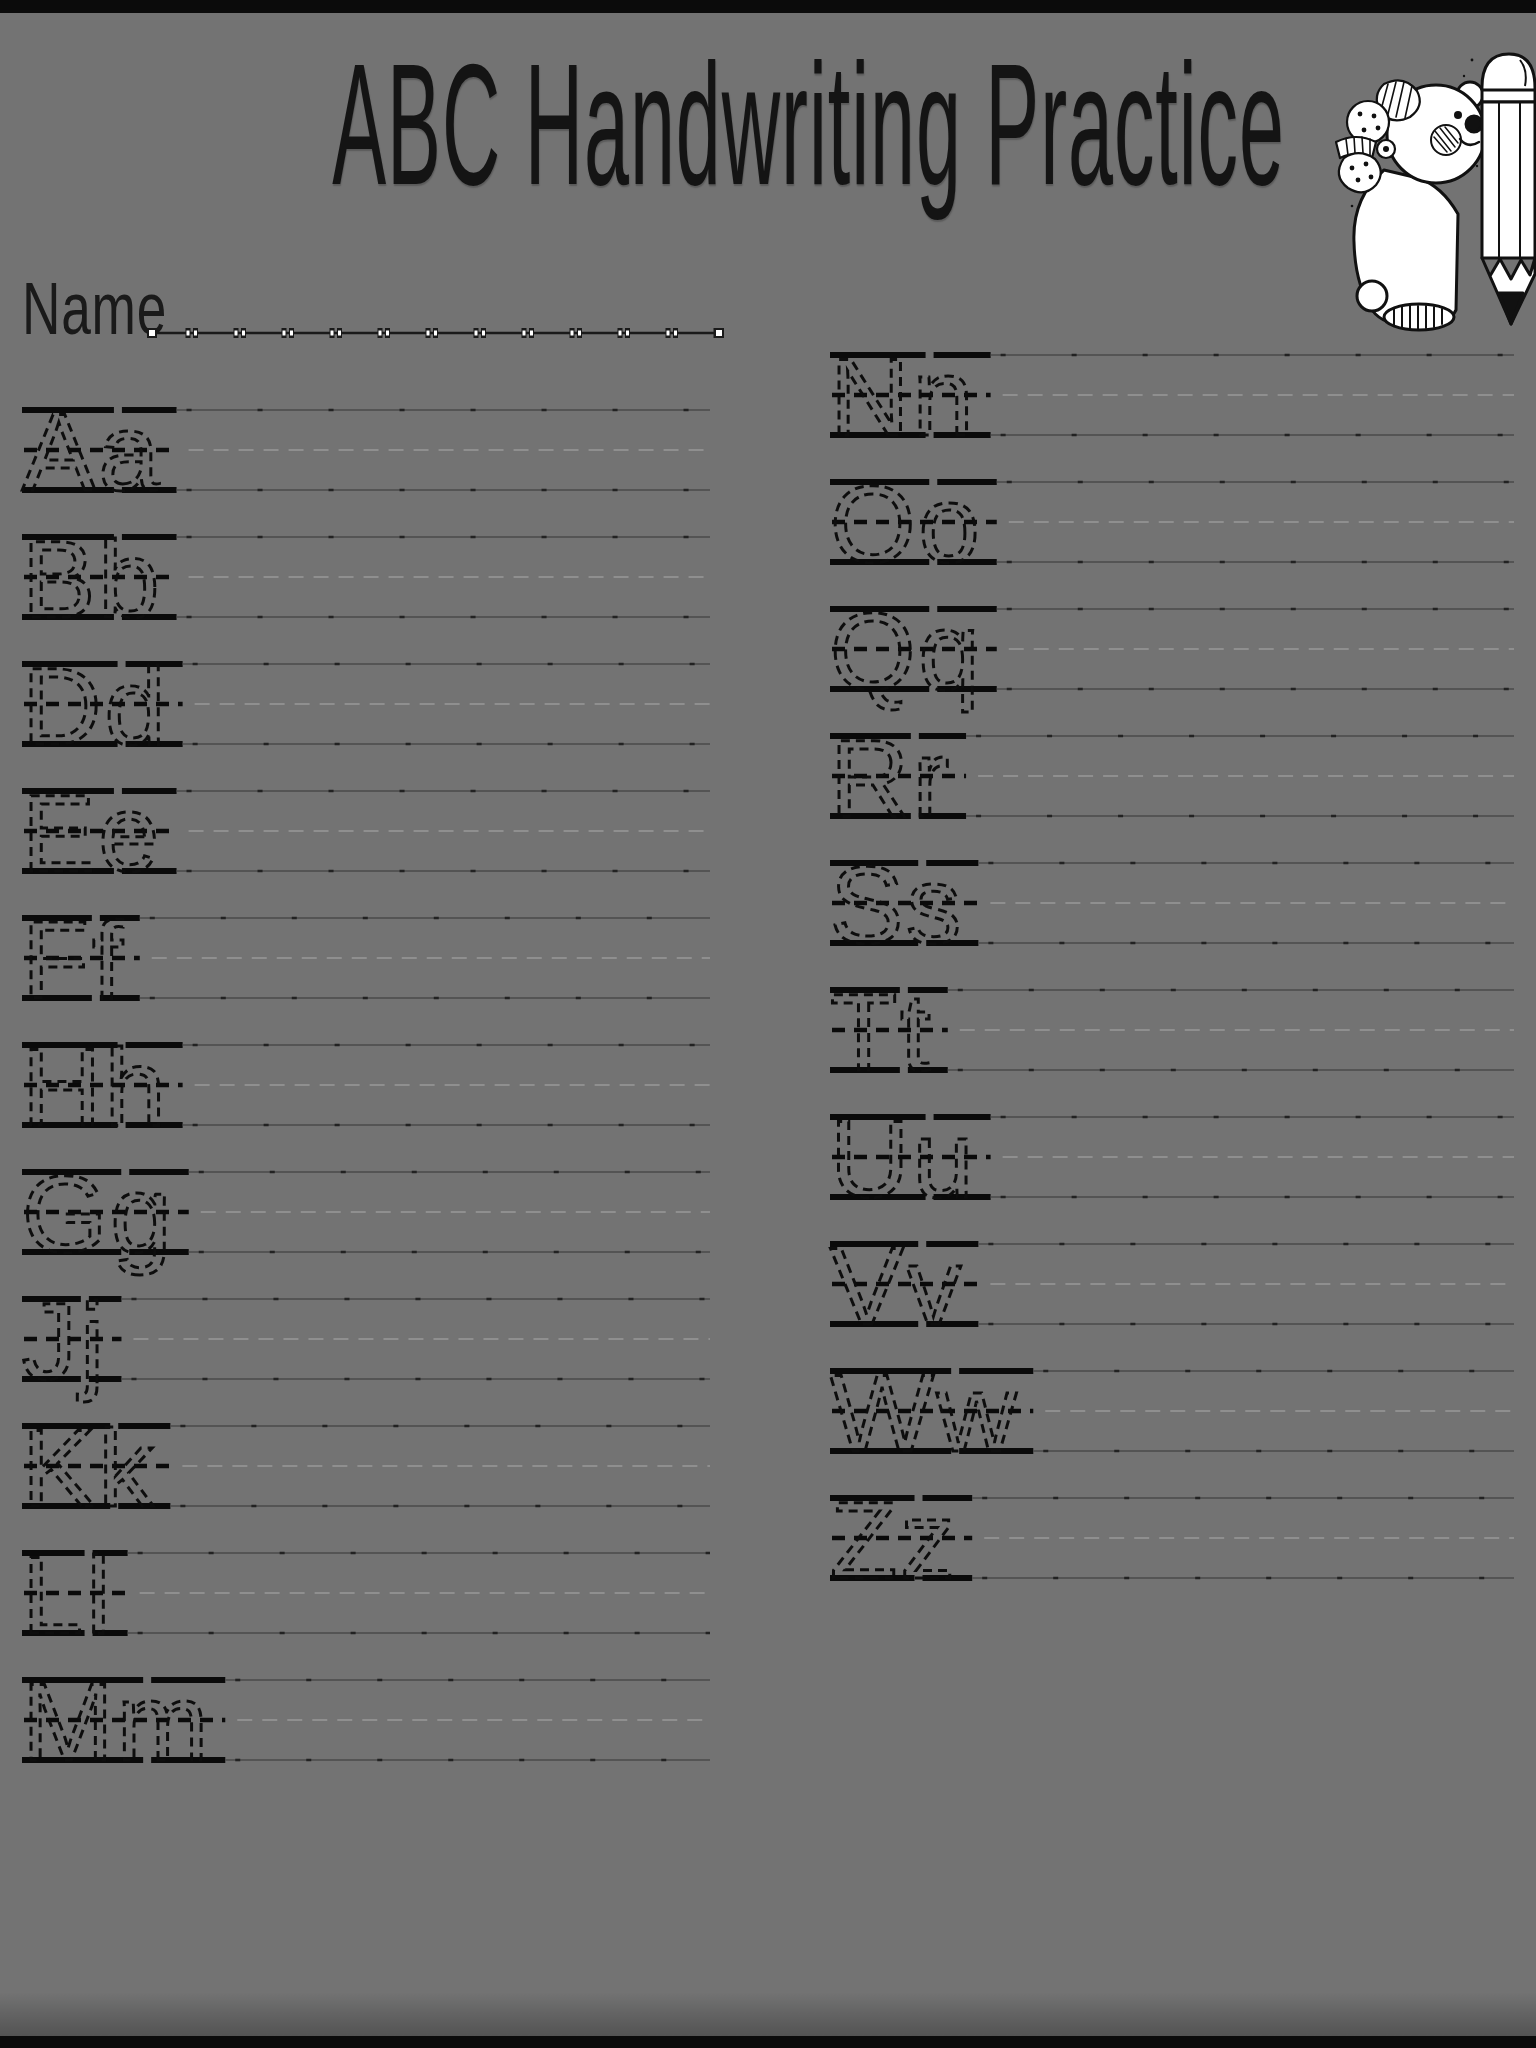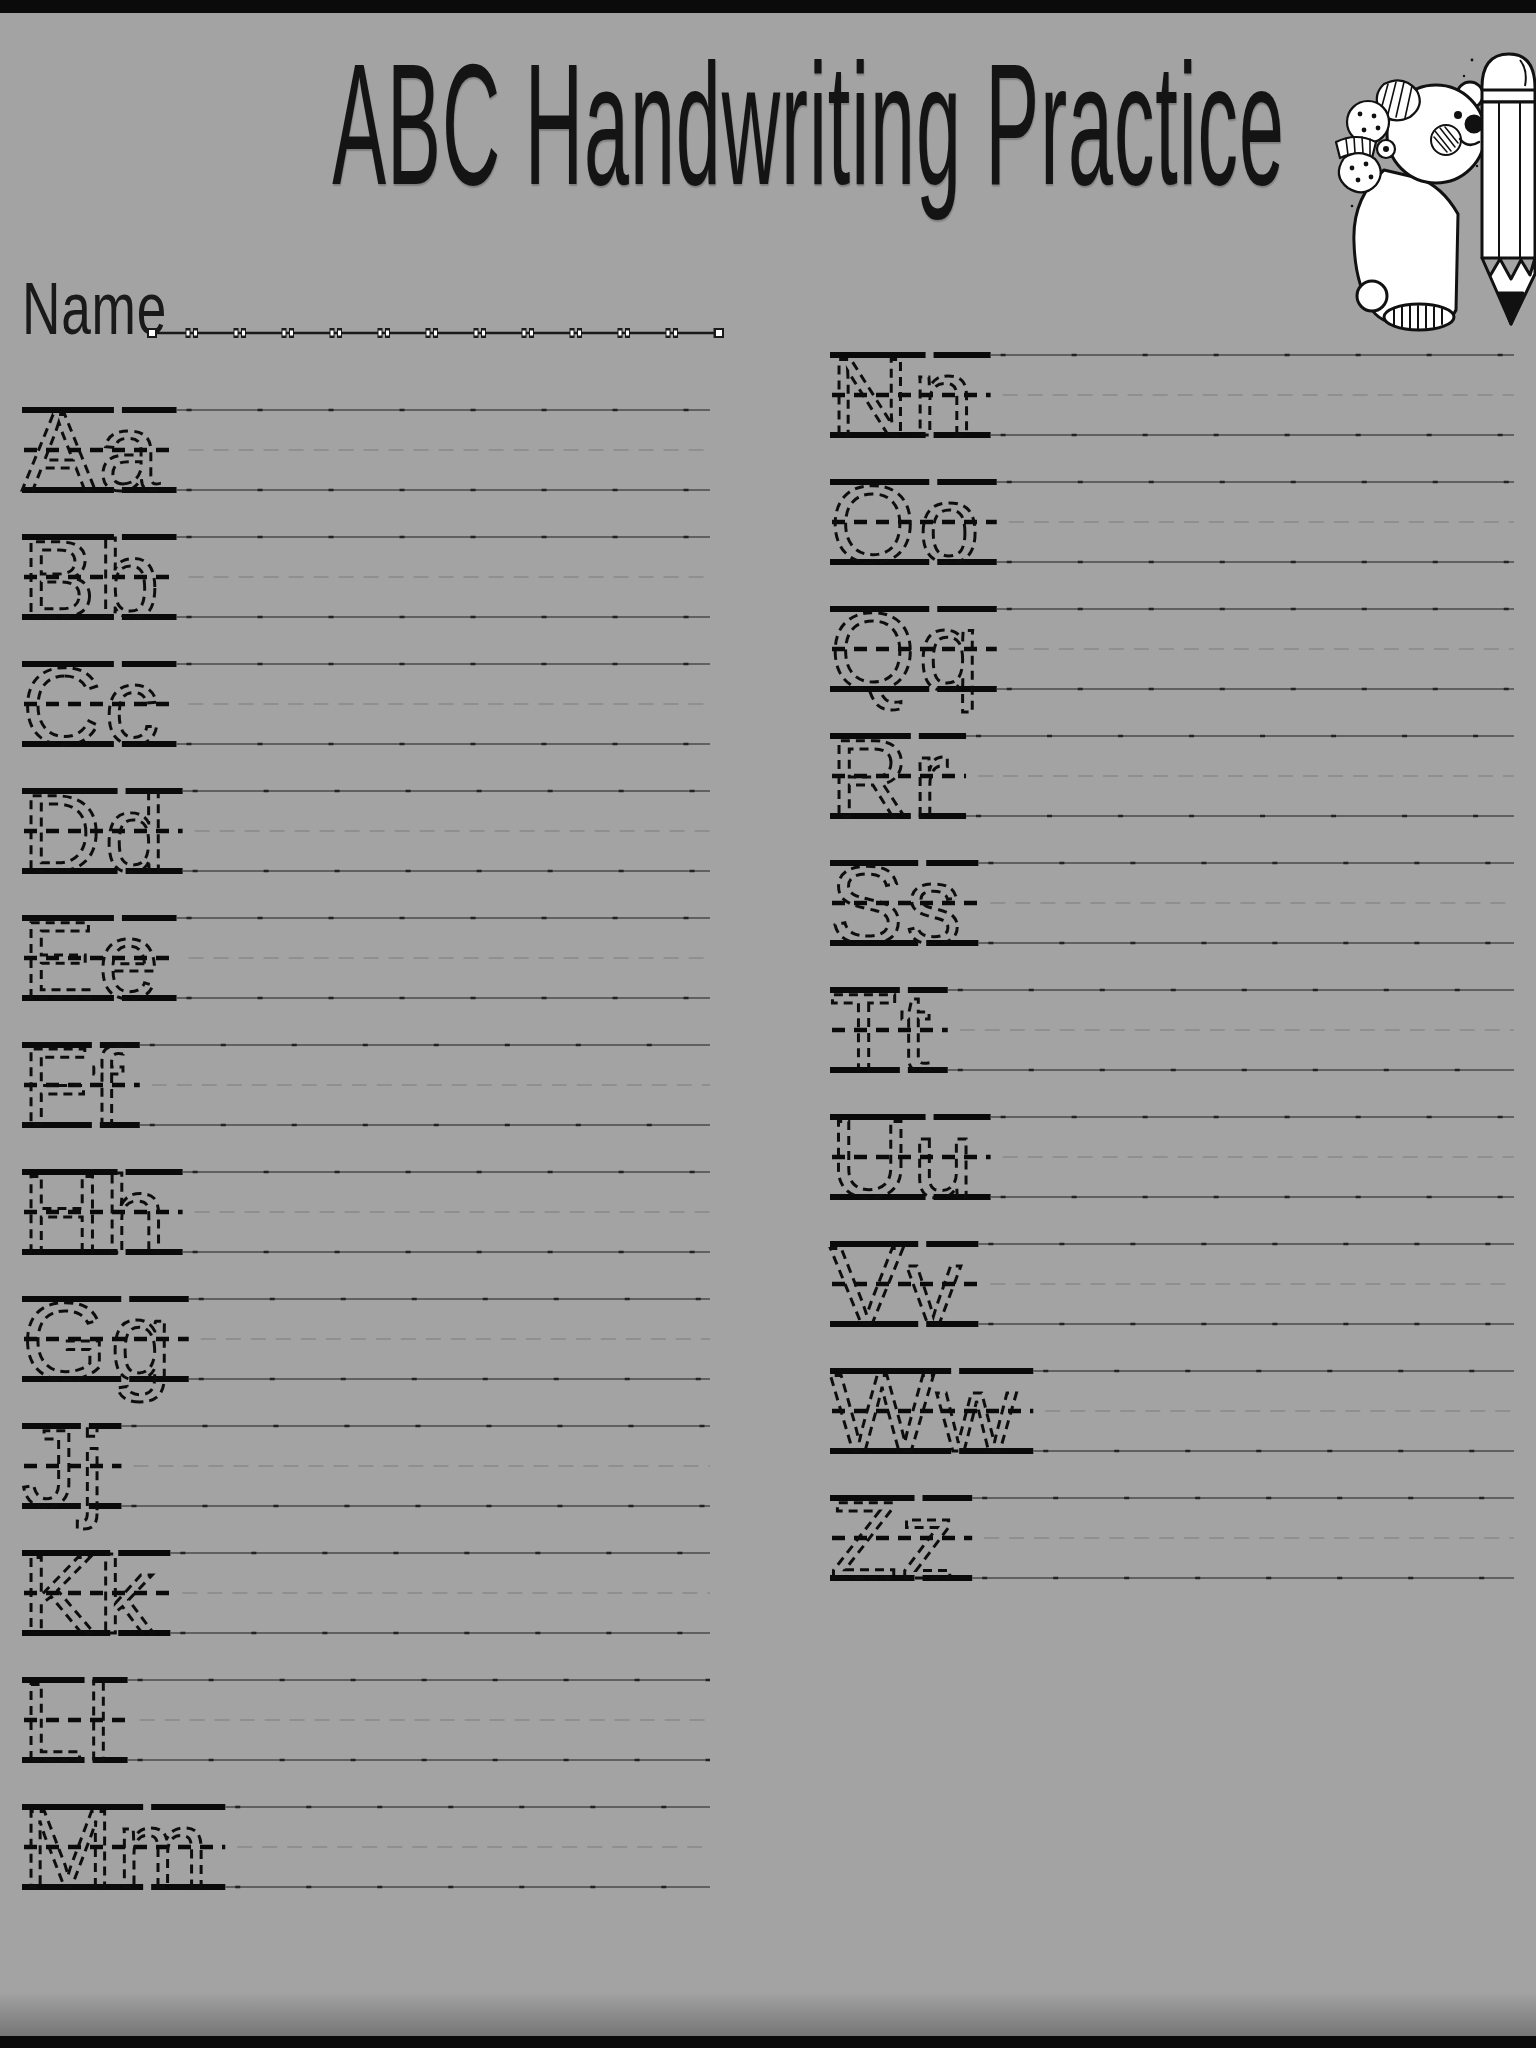--- a/index.html
+++ b/index.html
@@ -1,18 +1,18 @@
 <!DOCTYPE html>
 <html><head>
 <meta charset="utf-8">
 <style>
   html,body { margin:0; padding:0; background:#e8e8e8; }
   #page {
     position:relative; width:1536px; height:2048px; margin:0 auto;
-    background:#a3a3a3; overflow:hidden;
+    background:#737373; overflow:hidden;
     font-family:"Liberation Sans", sans-serif;
     --ink:#0d0d0d; --bold:#0a0a0a; --thin:#4a4a4a; --midgray:#8f8f8f; --border:#0b0b0b;
   }
   .scan-bar-top { position:absolute; left:0; top:0; width:1536px; height:13px; background:var(--border); }
   .scan-shadow-bottom { position:absolute; left:0; top:1992px; width:1536px; height:44px;
     background:linear-gradient(to bottom, rgba(0,0,0,0) 0%, rgba(0,0,0,0.28) 100%); }
   .scan-bar-bottom { position:absolute; left:0; top:2036px; width:1536px; height:12px; background:var(--border); }
 
   .title {
     position:absolute; left:768px; top:38px; white-space:nowrap;
@@ -183,35 +183,20 @@
       <line class="m1" y1="48" y2="48" x1="4" x2="156.546875"></line>
       <line class="m2" y1="48" y2="48" x1="168.546875" x2="690"></line>
       <line class="b1" y1="88" y2="88" x1="2" x2="93.928125"></line>
       <line class="b2" y1="88" y2="88" x1="101.928125" x2="156.546875"></line>
       <line class="b3" y1="88" y2="88" x1="156.546875" x2="690"></line>
       <line class="b4" y1="88" y2="88" x1="166.546875" x2="690"></line>
       <text class="trace-letters" x="2" y="88">Bb</text>
     </svg>
   </div>
 
-  <div class="row">
-    <svg class="row-svg" height="127" width="692">
-      <line class="t1" y1="8" y2="8" x1="2" x2="93.871875"></line>
-      <line class="t2" y1="8" y2="8" x1="101.871875" x2="156.453125"></line>
-      <line class="t3" y1="8" y2="8" x1="156.453125" x2="690"></line>
-      <line class="t4" y1="8" y2="8" x1="166.453125" x2="690"></line>
-      <line class="m1" y1="48" y2="48" x1="4" x2="156.453125"></line>
-      <line class="m2" y1="48" y2="48" x1="168.453125" x2="690"></line>
-      <line class="b1" y1="88" y2="88" x1="2" x2="93.871875"></line>
-      <line class="b2" y1="88" y2="88" x1="101.871875" x2="156.453125"></line>
-      <line class="b3" y1="88" y2="88" x1="156.453125" x2="690"></line>
-      <line class="b4" y1="88" y2="88" x1="166.453125" x2="690"></line>
-      <text class="trace-letters" x="2" y="88">Cc</text>
-    </svg>
-  </div>
 
   <div class="row">
     <svg class="row-svg" height="127" width="692">
       <line class="t1" y1="8" y2="8" x1="2" x2="97.575"></line>
       <line class="t2" y1="8" y2="8" x1="105.575" x2="162.625"></line>
       <line class="t3" y1="8" y2="8" x1="162.625" x2="690"></line>
       <line class="t4" y1="8" y2="8" x1="172.625" x2="690"></line>
       <line class="m1" y1="48" y2="48" x1="4" x2="162.625"></line>
       <line class="m2" y1="48" y2="48" x1="174.625" x2="690"></line>
       <line class="b1" y1="88" y2="88" x1="2" x2="97.575"></line>

